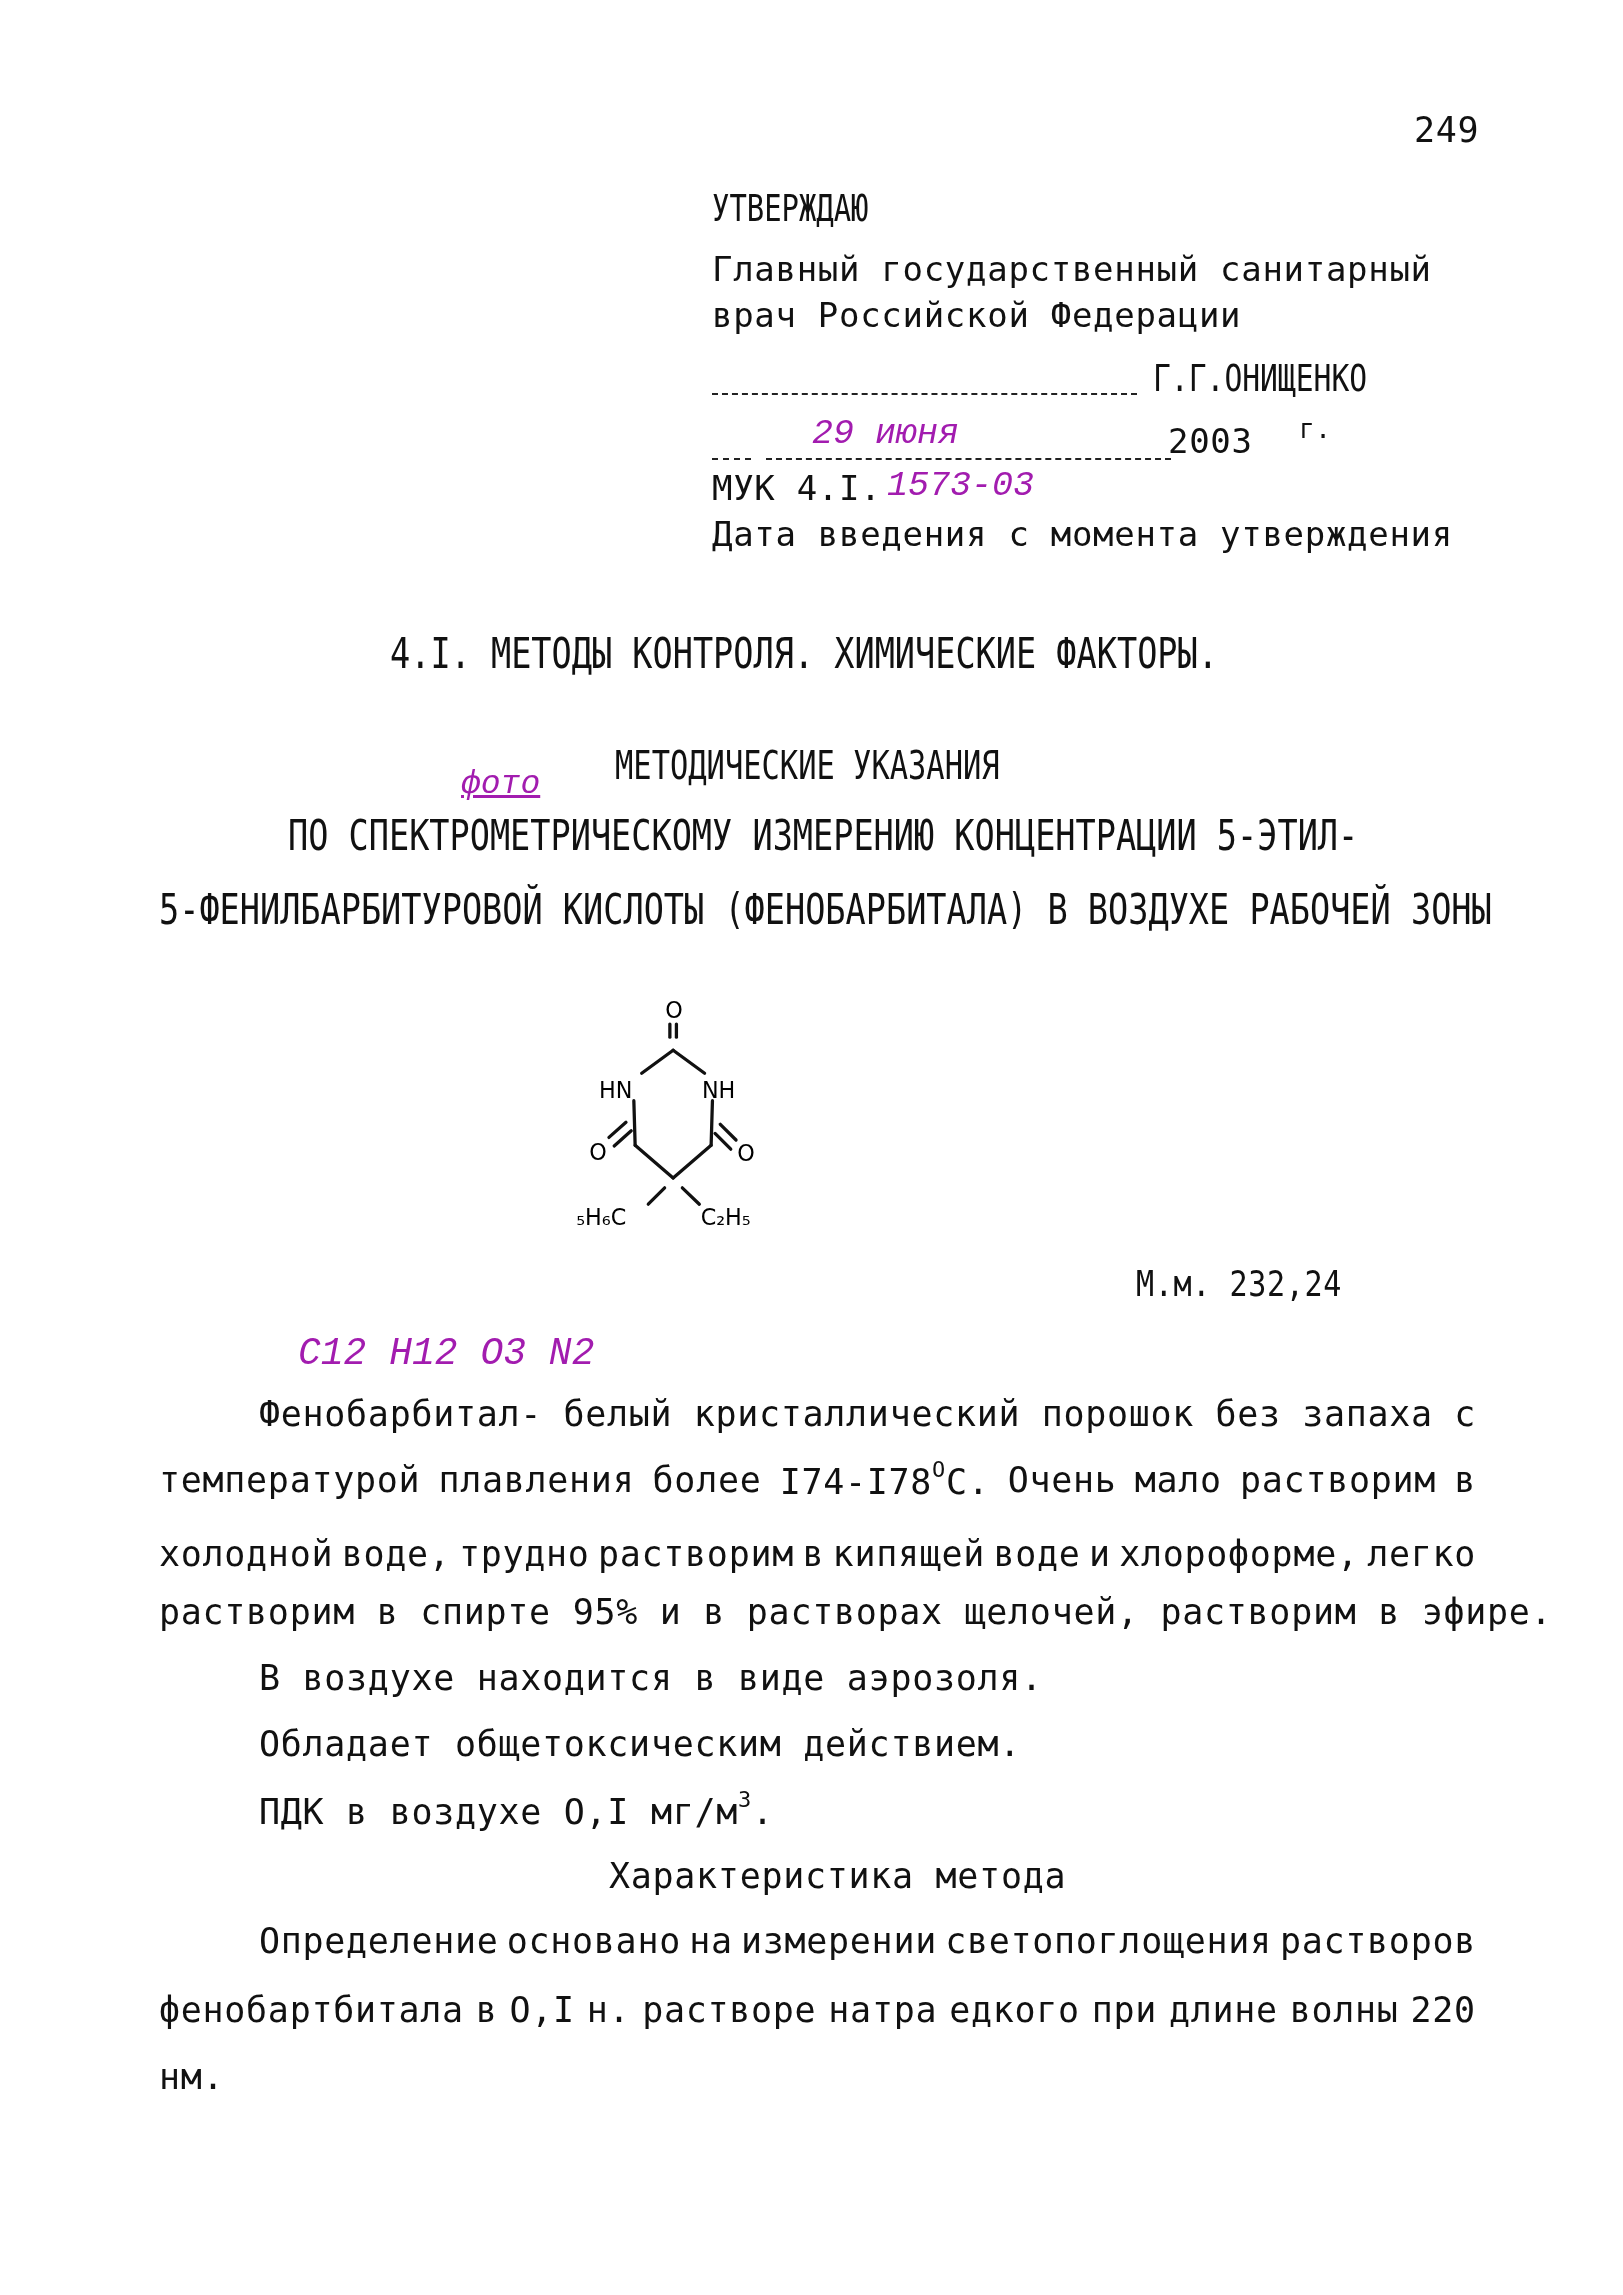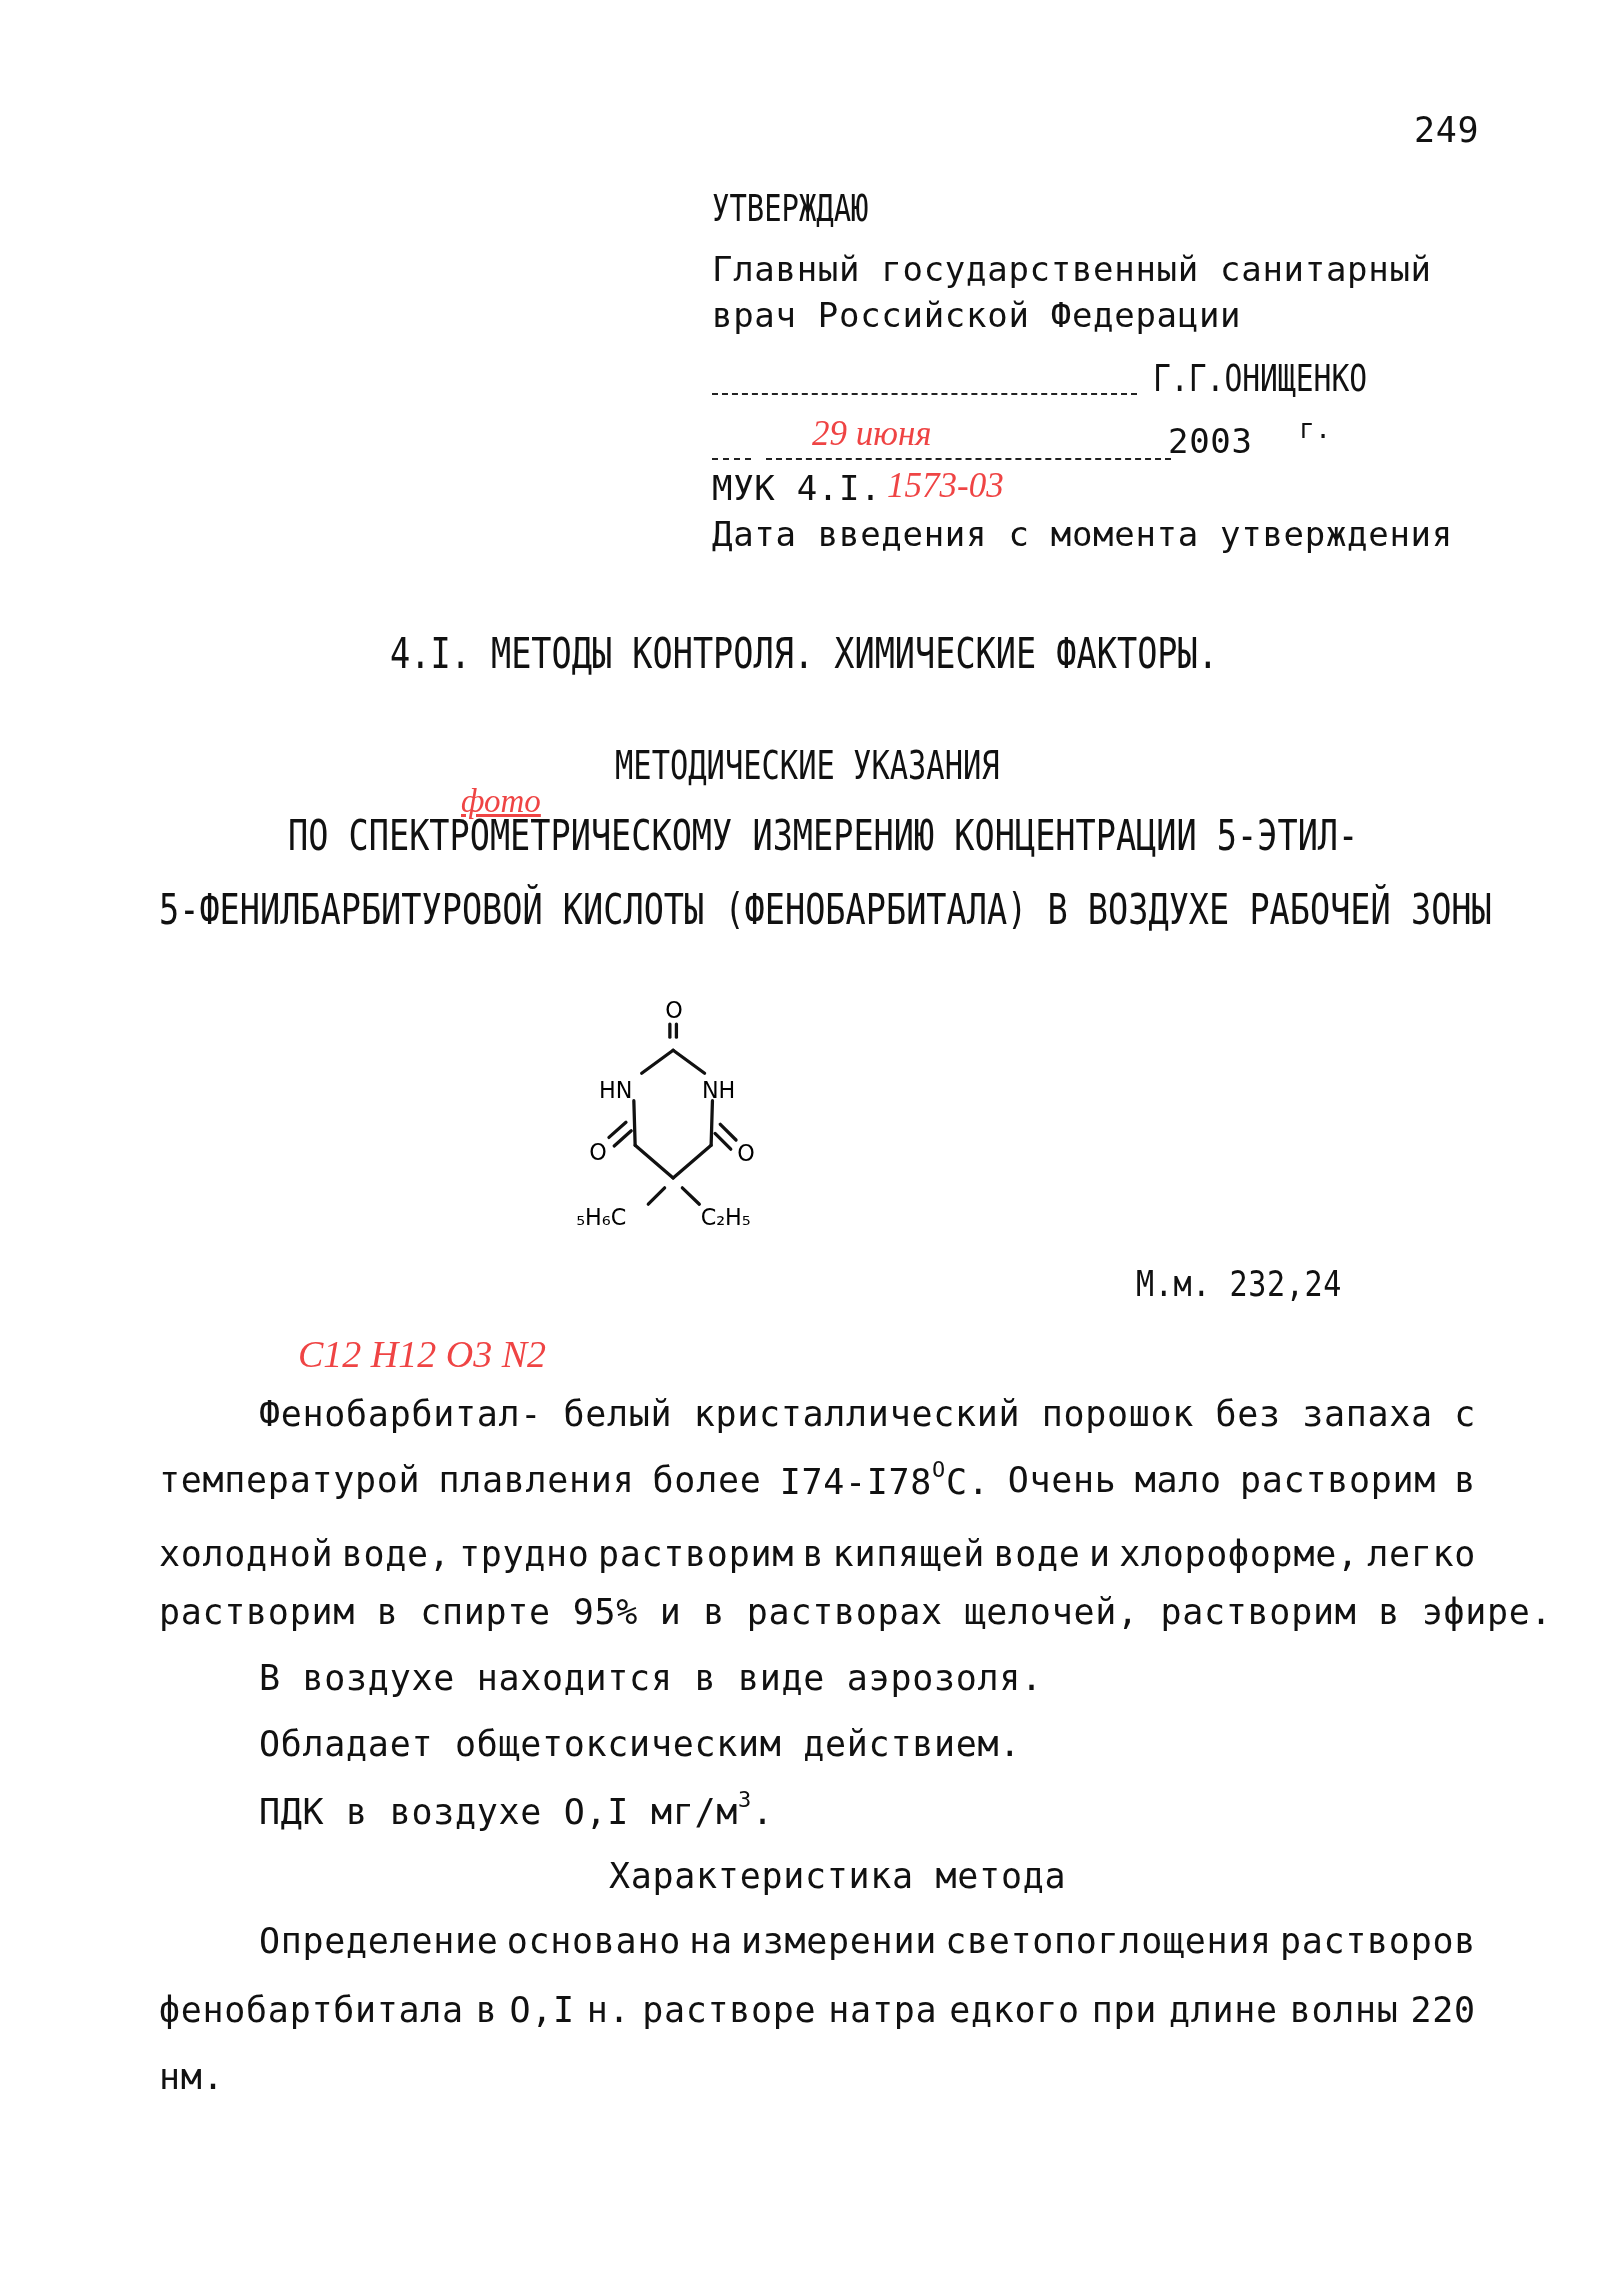--- a/index.html
+++ b/index.html
@@ -2,21 +2,21 @@
 <html style="font-size:10.5px"><head>
 <meta charset="utf-8">
 <style>
   html, body { margin: 0; padding: 0; background: #ffffff; }
   body { width: 1623px; height: 2295px; position: relative; overflow: hidden;
          font-family: "DejaVu Sans Mono", "Liberation Mono", monospace; color: #111111; }
   .abs { position: absolute; white-space: nowrap; }
   .t { font-size: 33px; line-height: 1; letter-spacing: 0.7px; }
   .cond { transform: scaleX(0.86); transform-origin: left top; }
   .caps { font-size: 35px; transform: scaleX(0.78); transform-origin: left top; letter-spacing: 0; }
-  .hand { font-family: Liberation Serif, serif; font-style: italic; color: #ef4444; }
+  .hand { font-family: Liberation Mono, monospace; font-style: italic; color: #a21caf; }
   .uline { border-bottom: 2px dashed #222; }
   .just { display: flex; justify-content: space-between; width: 1317px; }
   sup { font-size: 22px; position: relative; top: -3.9px; }
   svg text { font-family: "DejaVu Sans", "Liberation Sans", sans-serif; }
 </style>
 </head>
 <body>
 
 <div class="abs t" style="left:1414px; top:113px; font-size:35px;">249</div>
 
@@ -36,21 +36,21 @@
 
   <div class="abs t" style="left:712px; top:471px; font-size:34px;text-align:center;">МУК 4.I.</div>
   <div class="abs hand" style="left:887px; top:466px; font-size:35px;">1573-03</div>
   <div class="abs t" style="left:712px; top:517px; font-size:34px;">Дата введения с момента утверждения</div>
 </div>
 
 <div class="abs t caps" style="left:390px; top:632px; font-size:43px;">4.I. МЕТОДЫ КОНТРОЛЯ. ХИМИЧЕСКИЕ ФАКТОРЫ.</div>
 
 <div>
   <div class="abs t caps" style="left:615px; top:746px; font-size:39px;">МЕТОДИЧЕСКИЕ УКАЗАНИЯ</div>
-  <div class="abs hand" style="left:461px; top:766px; font-size:33px; text-decoration:underline;margin-top:17px;">фото</div>
+  <div class="abs hand" style="left:461px; top:766px; font-size:33px; text-decoration:underline;">фото</div>
   <div class="abs t caps" style="left:288px; top:814px; font-size:43px;">ПО СПЕКТРОМЕТРИЧЕСКОМУ ИЗМЕРЕНИЮ КОНЦЕНТРАЦИИ 5-ЭТИЛ-</div>
   <div class="abs t caps" style="left:159px; top:888px; font-size:43px;">5-ФЕНИЛБАРБИТУРОВОЙ КИСЛОТЫ (ФЕНОБАРБИТАЛА) В ВОЗДУХЕ РАБОЧЕЙ ЗОНЫ</div>
 </div>
 
 <div class="abs" style="left:550px; top:988px; width:262px; height:249px;">
   <svg width="262" height="249" viewBox="0 0 400 380">
     <g stroke="#111" stroke-width="5" fill="none" stroke-linecap="round">
 
       <line x1="183" y1="55" x2="183" y2="75"></line>
       <line x1="193" y1="55" x2="193" y2="75"></line>

